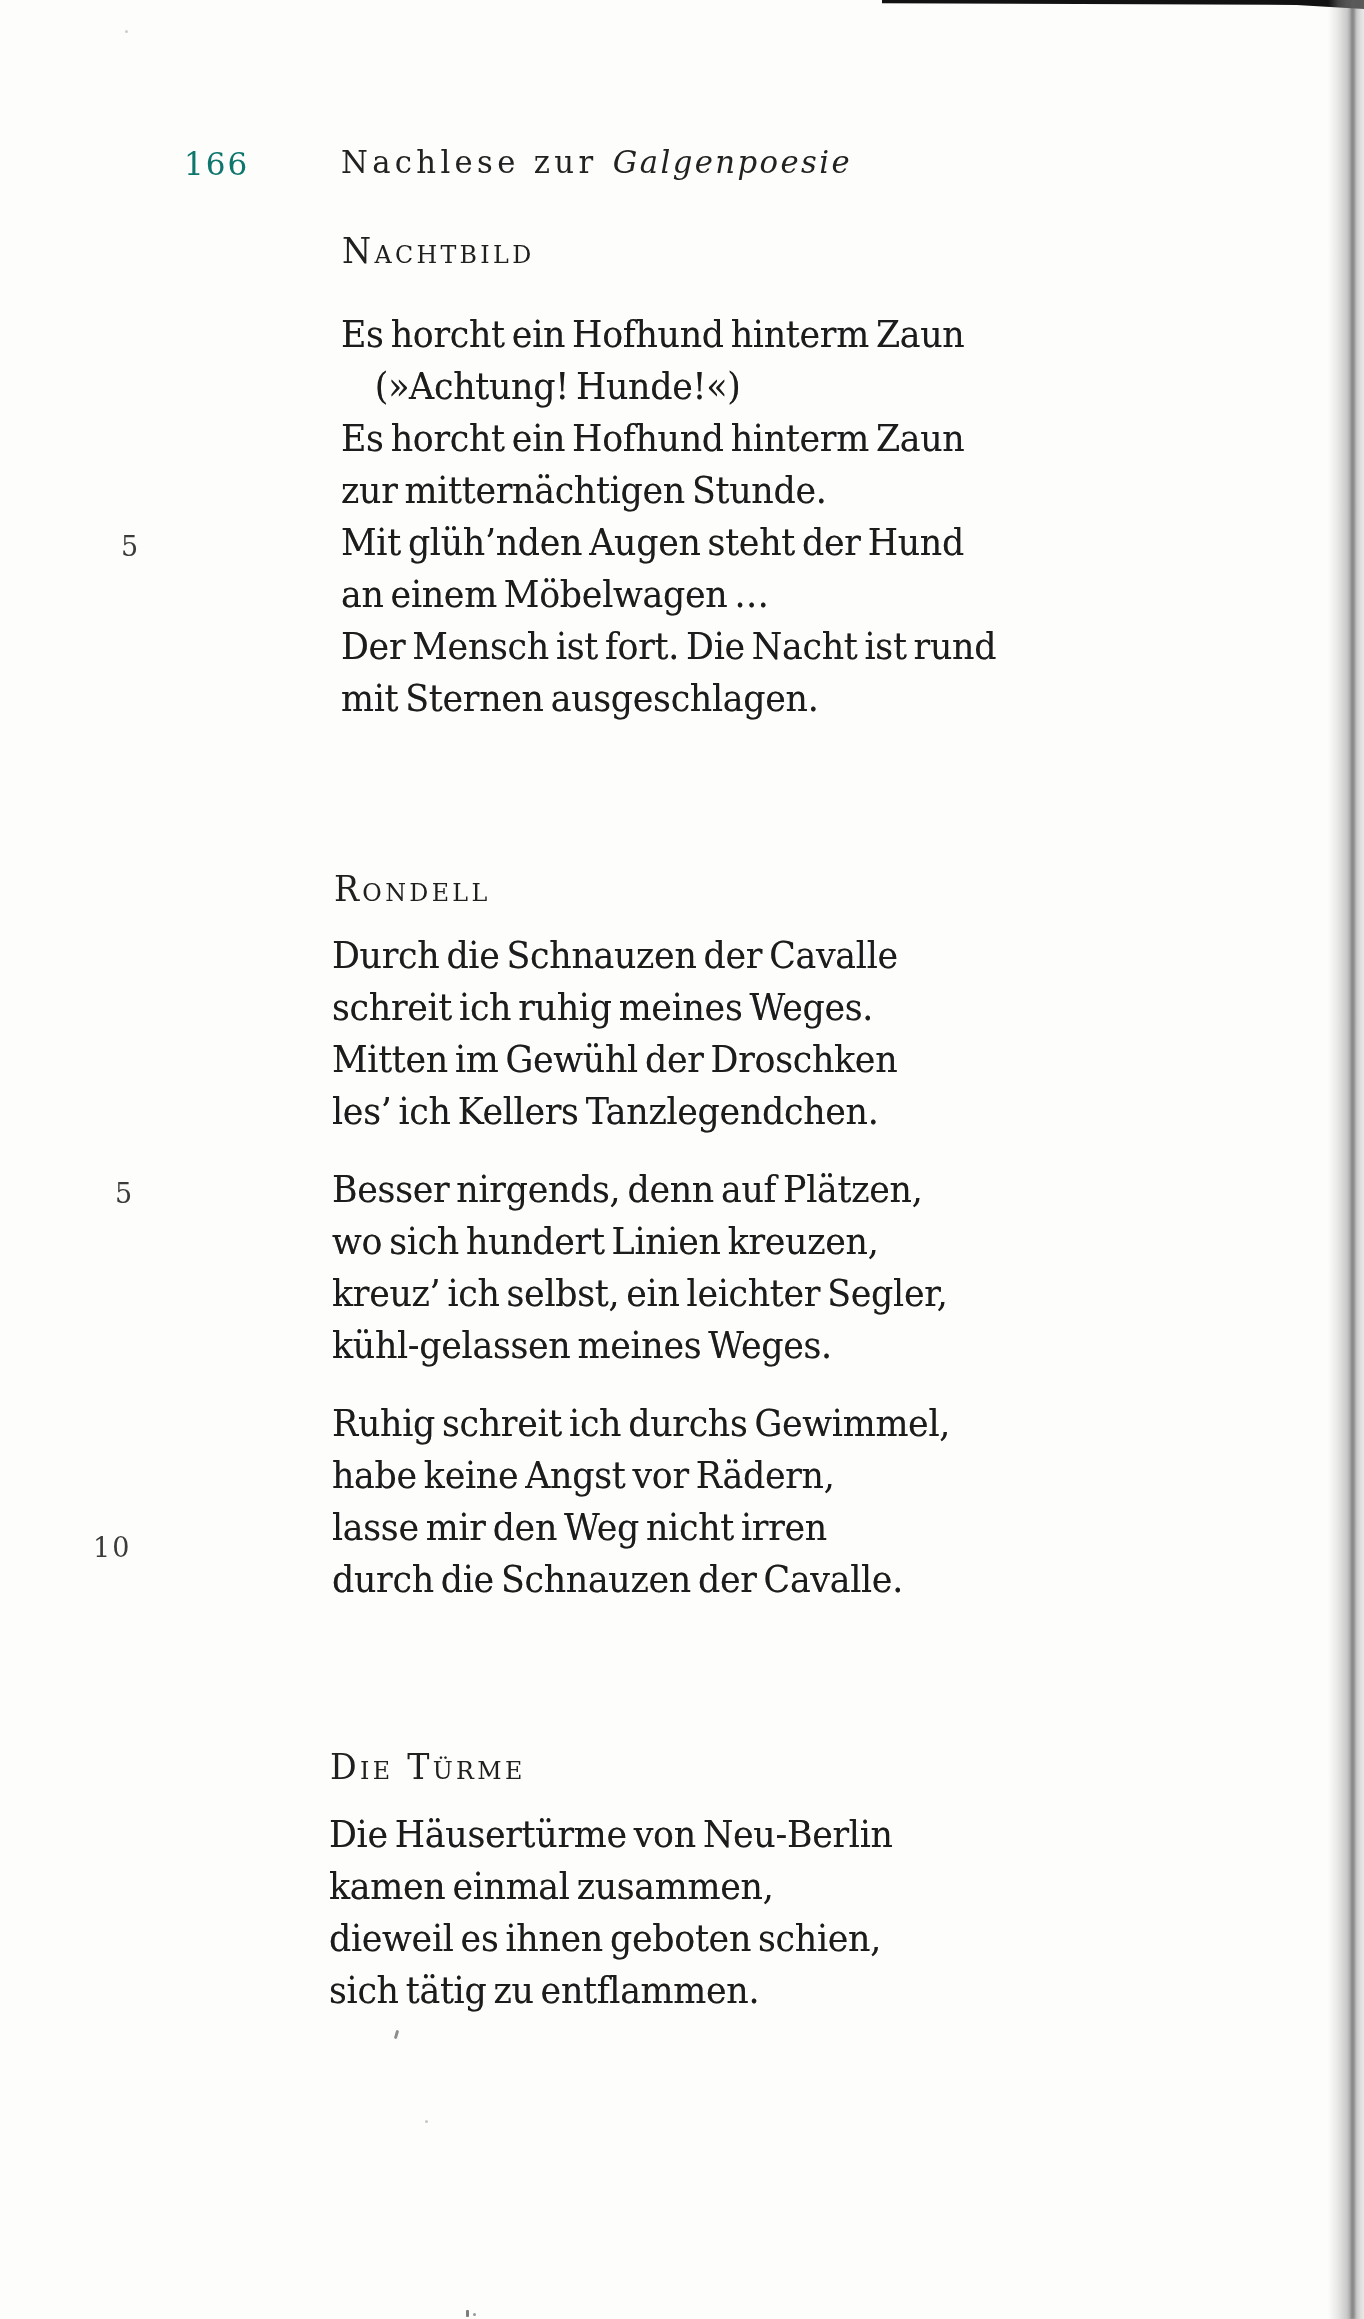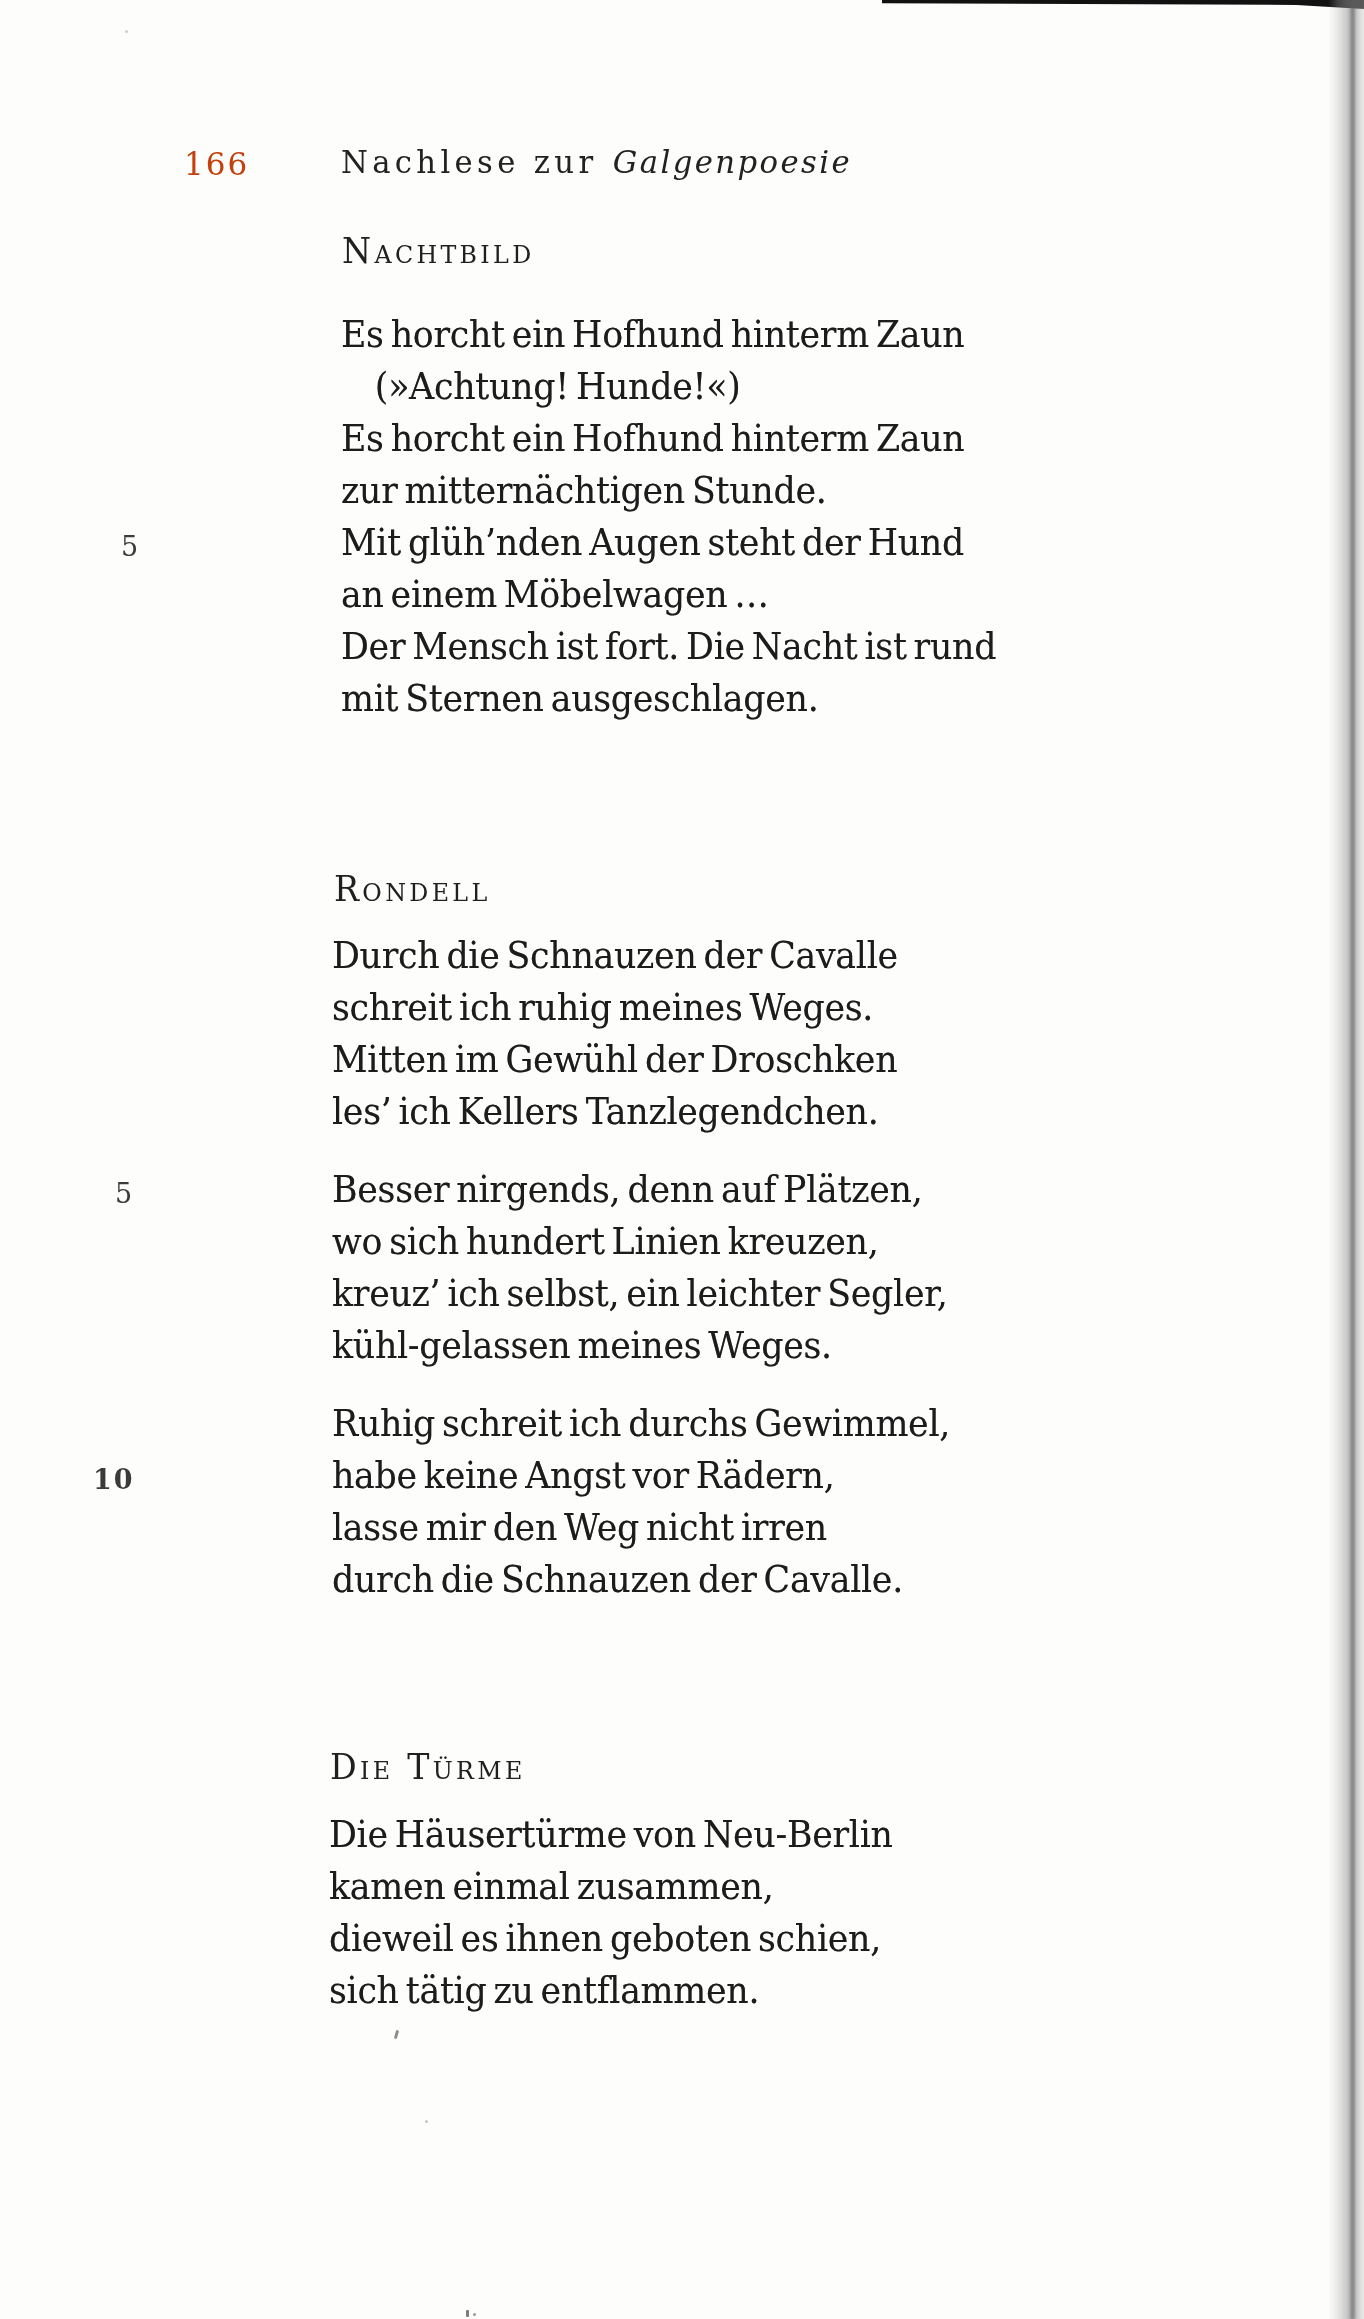--- a/index.html
+++ b/index.html
@@ -16,21 +16,21 @@
     font-family: "DejaVu Serif", "Liberation Serif", serif;
     color: #1e1e1e;
   }
   
   .pagenum {
     position: absolute;
     left: 184px;
     top: 146px;
     font-size: 31px;
     letter-spacing: 2px;
-    color: #c2410c;
+    color: #0f766e;
   }
   .runhead {
     position: absolute;
     left: 341px;
     top: 143px;
     font-size: 32px;
     white-space: nowrap;
     transform: scaleX(0.96);
     transform-origin: left top;
   }
@@ -84,21 +84,21 @@
   
   .lnum {
     position: absolute;
     font-size: 27px;
     line-height: 1;
     color: #3b3b3b;
     letter-spacing: 2px;
   }
   #lnum-1 { left: 121px; top: 533px; }
   #lnum-2 { left: 115px; top: 1180px; }
-  #lnum-3 { left: 93px;  top: 1466px; font-weight: bold; }
+  #lnum-3 { left: 93px;  top: 1534px; }
   
   .scan-topbar {
     position: absolute;
     left: 882px;
     top: 0;
     width: 482px;
     height: 9px;
     background: #121212;
     clip-path: polygon(0 0, 100% 0, 100% 100%, 86% 55%, 0 36%);
   }

